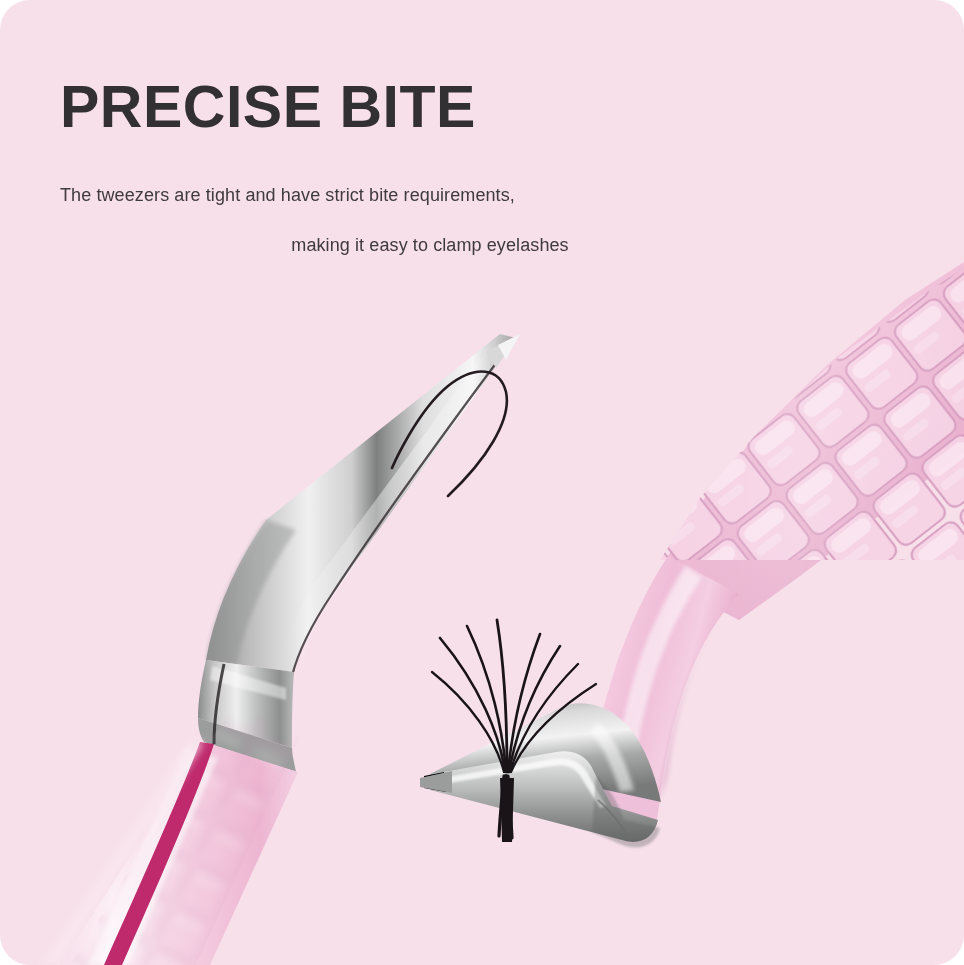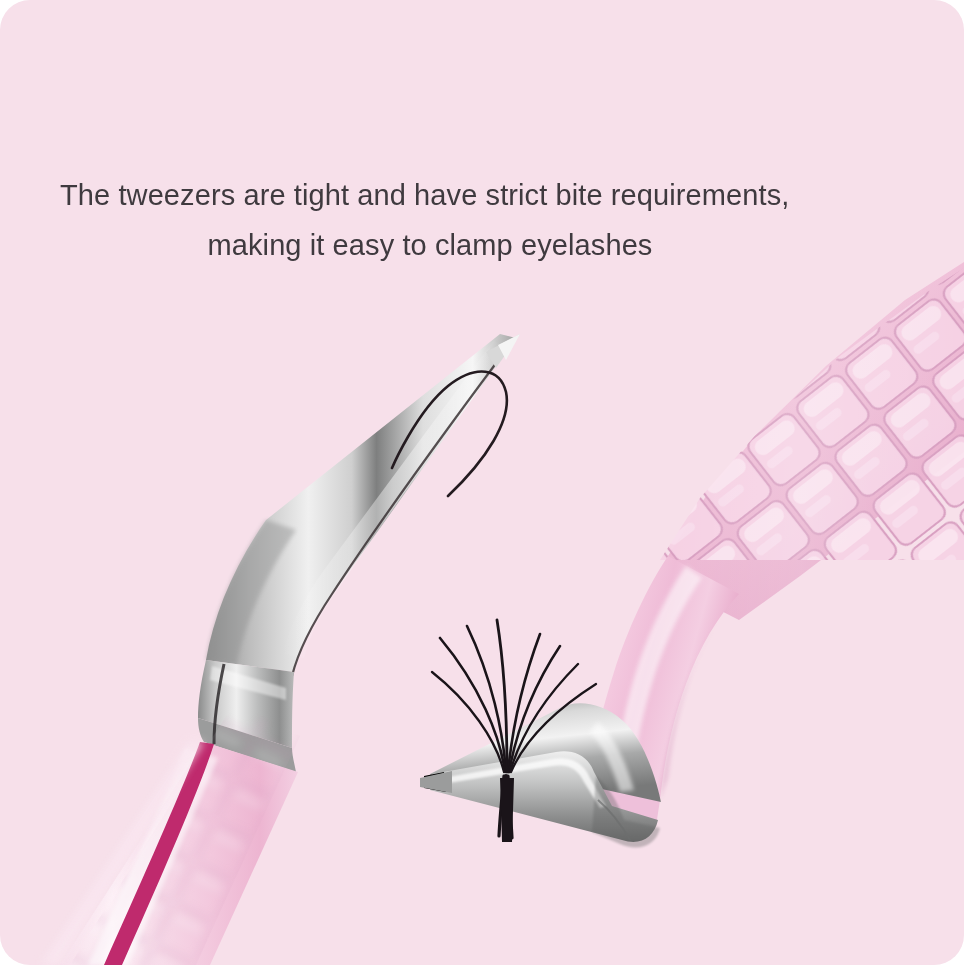--- a/index.html
+++ b/index.html
@@ -18,35 +18,36 @@
   
   .headline{
     position:absolute;left:60px;top:78px;
     font-size:59px;font-weight:700;letter-spacing:0.5px;
     color:#333033;line-height:1;
     white-space:nowrap;
   }
   .subline{
     position:absolute;left:60px;top:170px;
     width:740px;
-    font-size:29px;font-weight:400;
+    font-size:18px;font-weight:400;
     color:#3f3a3f;line-height:50px;
     letter-spacing:0.1px;
   }
   .subline .l2{display:block;text-align:center;}
 
   
   .stage{position:absolute;inset:0;}
   .stage svg{position:absolute;inset:0;width:964px;height:965px;display:block;}
 </style>
 </head>
 <body>
 
 <div class="card">
 
+  <div class="headline">PRECISE BITE</div>
 
   <div class="subline">
     <span>The tweezers are tight and have strict bite requirements,</span>
     <span class="l2">making it easy to clamp eyelashes</span>
   </div>
 
   <div class="stage">
     <svg viewBox="0 0 964 965" xmlns="http://www.w3.org/2000/svg">
       <defs>
 

